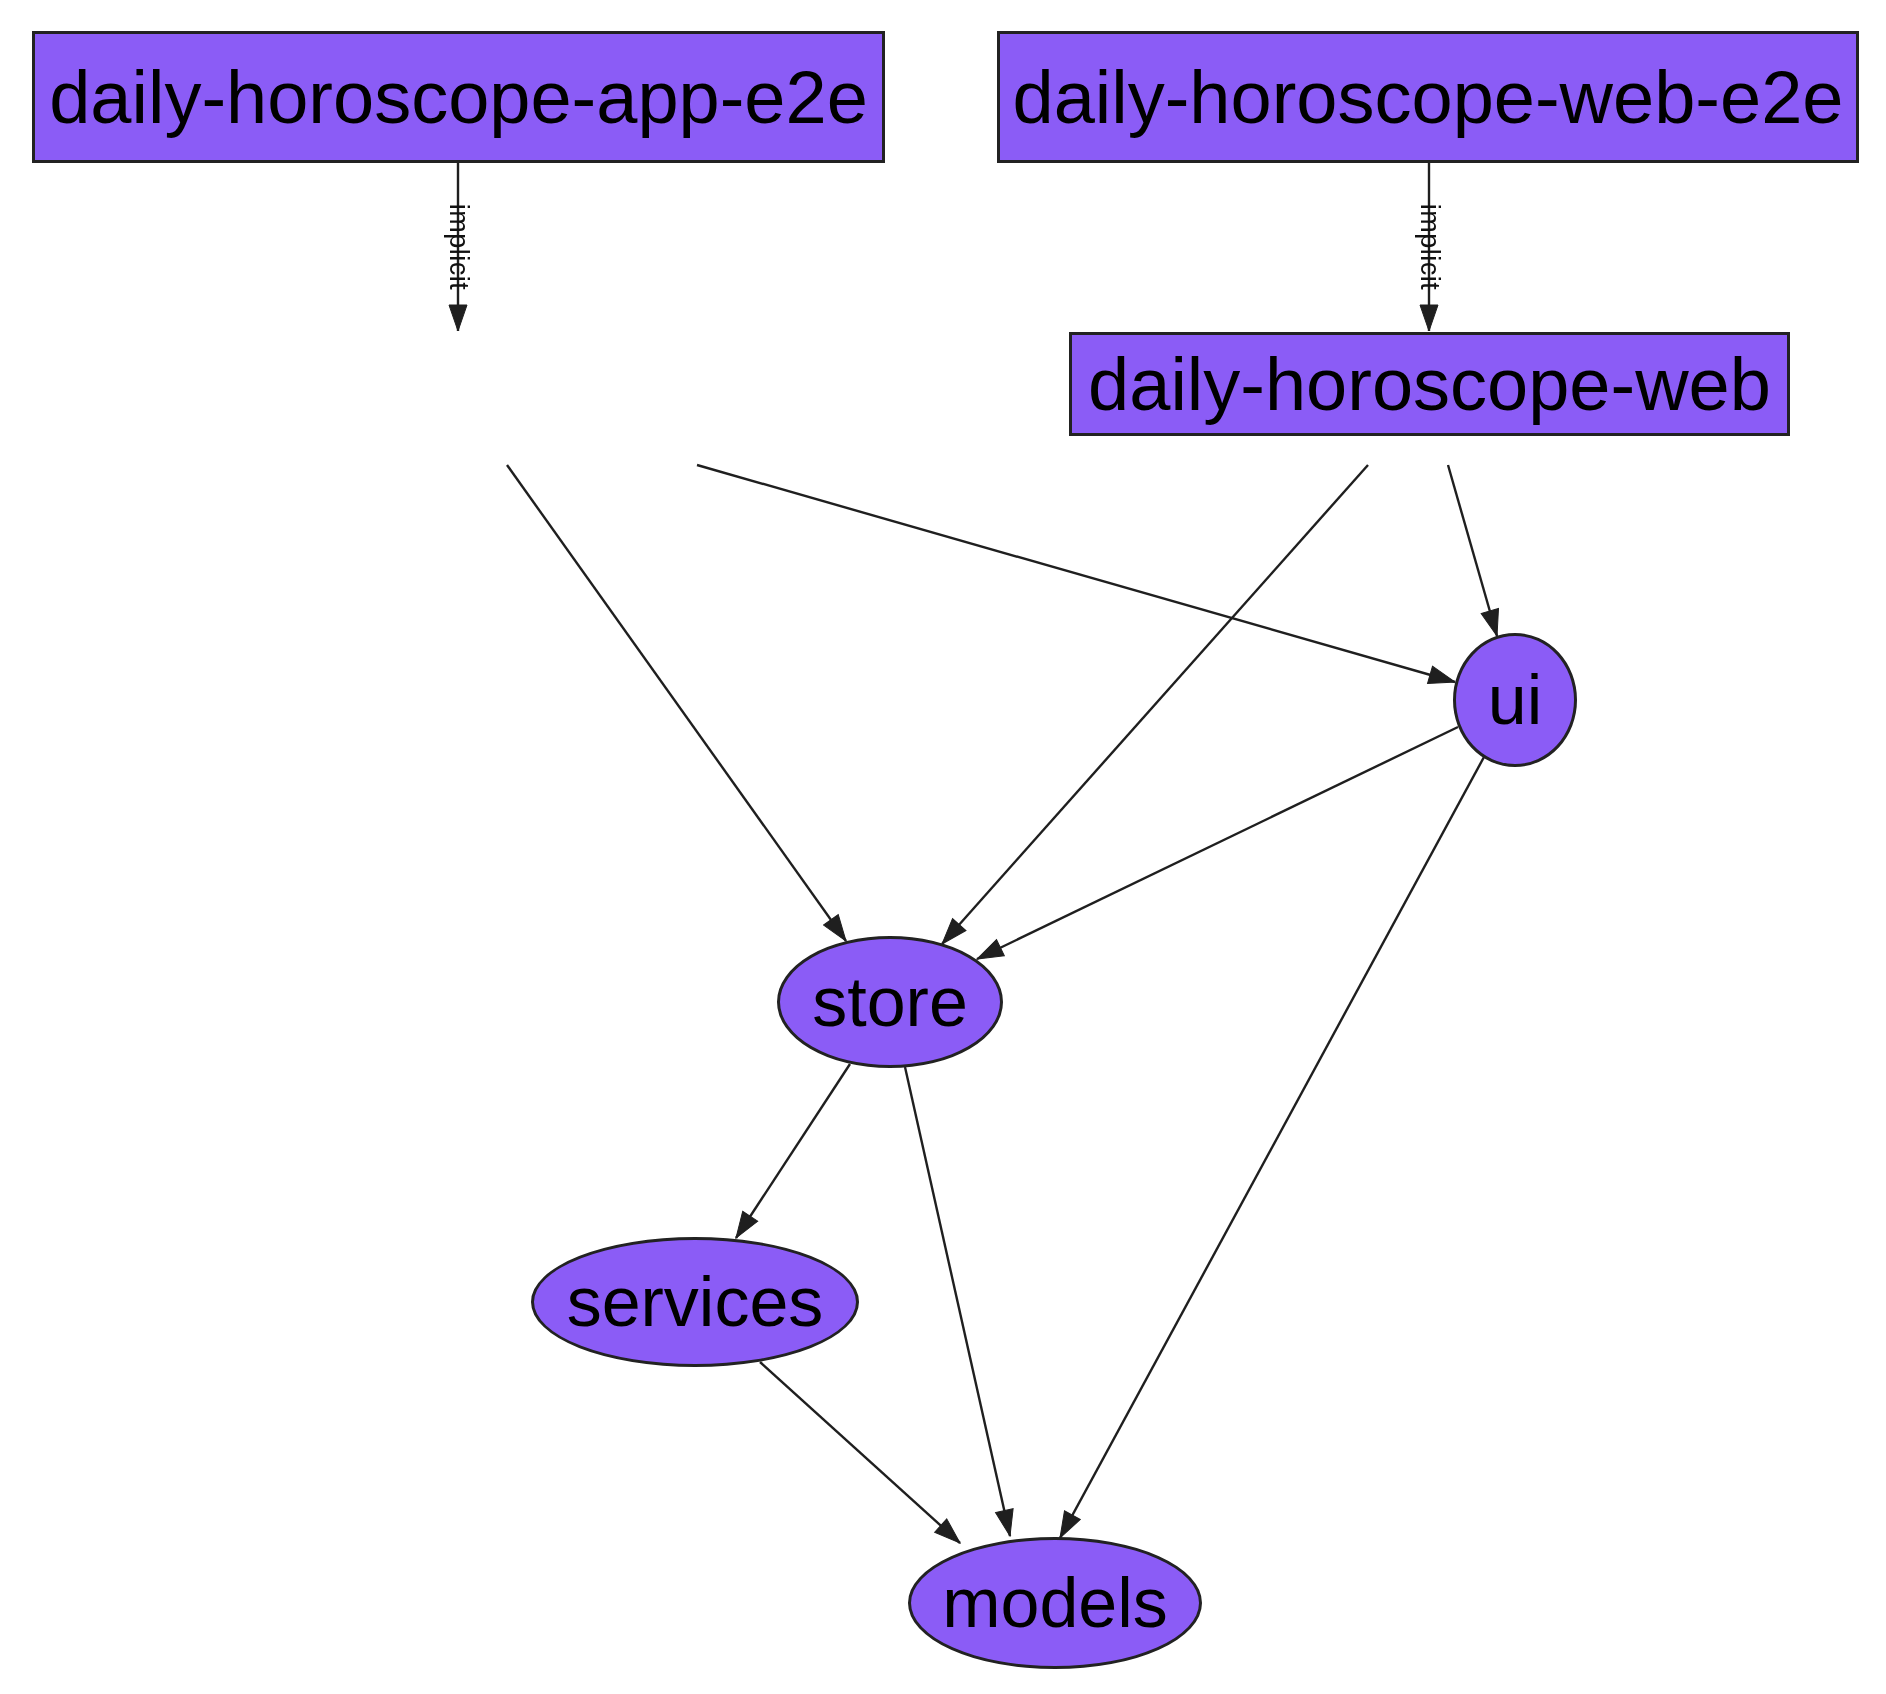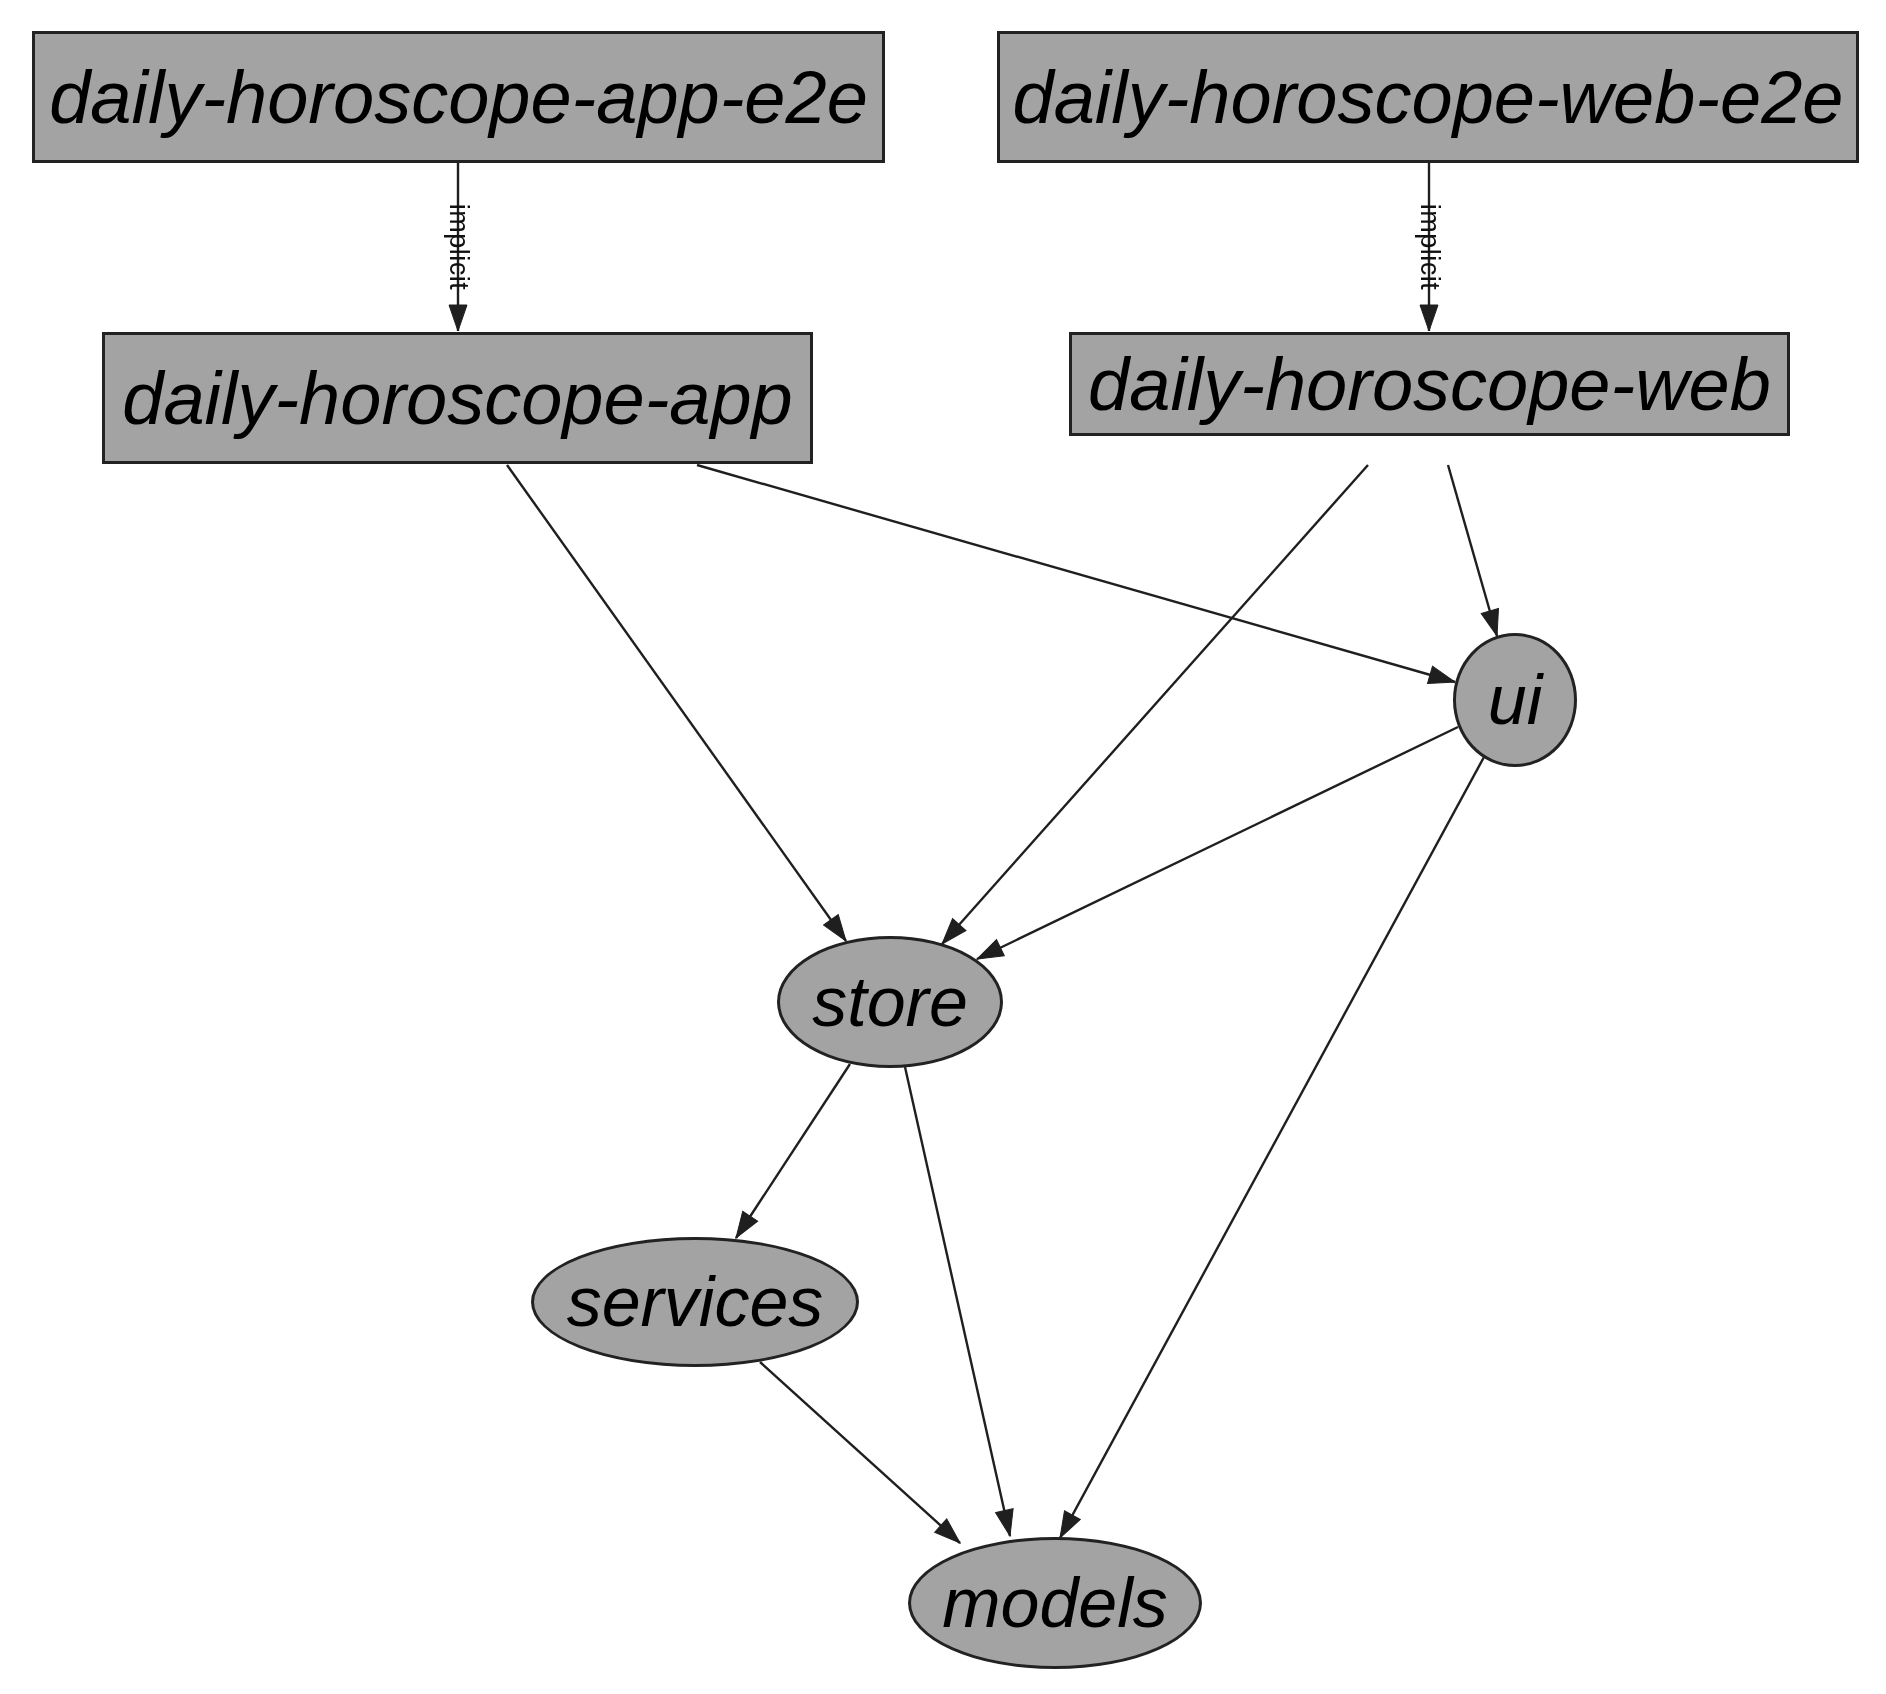--- a/index.html
+++ b/index.html
@@ -3,22 +3,22 @@
 <meta charset="utf-8">
 <style>
   html,body{margin:0;padding:0;background:#ffffff;}
   .canvas{
     position:relative;width:1886px;height:1694px;background:#ffffff;overflow:hidden;
     font-family:"Liberation Sans","DejaVu Sans",sans-serif;color:#000;
   }
   .edges{position:absolute;left:0;top:0;width:1886px;height:1694px;}
   .edges line{stroke:#1f1f1f;stroke-width:2.4;}
   .node{
-    position:absolute;box-sizing:border-box;background:#a3a3a3;border:3px solid #222222;
-    display:flex;align-items:center;justify-content:center;white-space:nowrap;font-style:italic;
+    position:absolute;box-sizing:border-box;background:#8b5cf6;border:3px solid #222222;
+    display:flex;align-items:center;justify-content:center;white-space:nowrap;
   }
   .box{font-size:74px;}
   .ellipse{border-radius:50%;font-size:70px;}
   .node-app-e2e{left:32px;top:31px;width:853px;height:132px;}
   .node-web-e2e{left:997px;top:31px;width:862px;height:132px;}
   .node-app{left:102px;top:332px;width:711px;height:132px;}
   .node-web{left:1069px;top:332px;width:721px;height:104px;}
   .node-ui{left:1453px;top:633px;width:124px;height:134px;}
   .node-store{left:777px;top:936px;width:226px;height:132px;text-align:center;}
   .node-services{left:531px;top:1237px;width:328px;height:130px;}
@@ -54,23 +54,20 @@
     <line x1="905" y1="1067" x2="1010" y2="1536" marker-end="url(#arrow)"></line>
     <line x1="760" y1="1362" x2="960" y2="1543" marker-end="url(#arrow)"></line>
   </svg>
 
   <div class="node box node-app-e2e">
     <span>daily-horoscope-app-e2e</span>
   </div>
   <div class="node box node-web-e2e">
     <span>daily-horoscope-web-e2e</span>
   </div>
-  <div class="node box node-app">
-    <span>daily-horoscope-app</span>
-  </div>
   <div class="node box node-web">
     <span>daily-horoscope-web</span>
   </div>
   <div class="node ellipse node-ui">
     <span>ui</span>
   </div>
   <div class="node ellipse node-store">
     <span>store</span>
   </div>
   <div class="node ellipse node-services">

